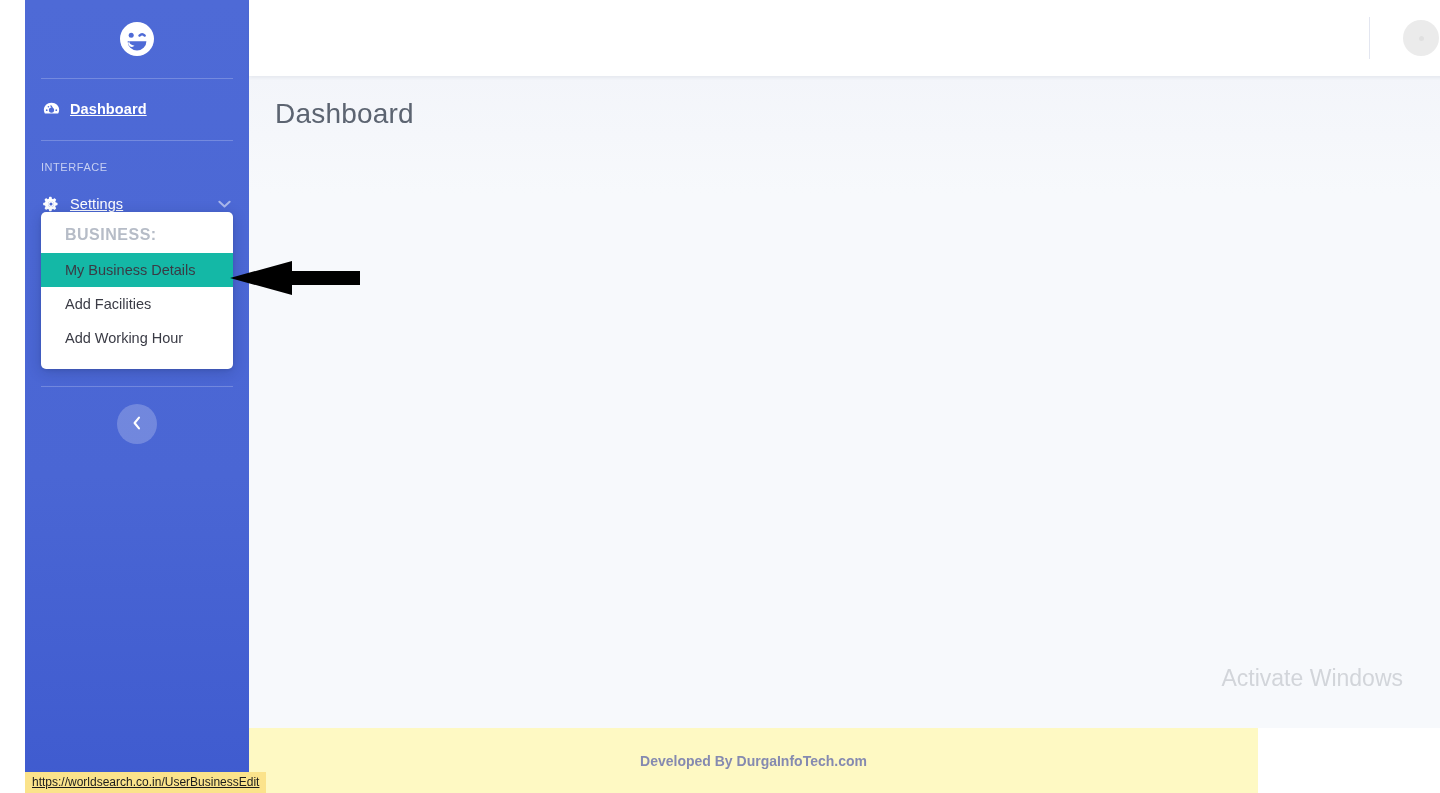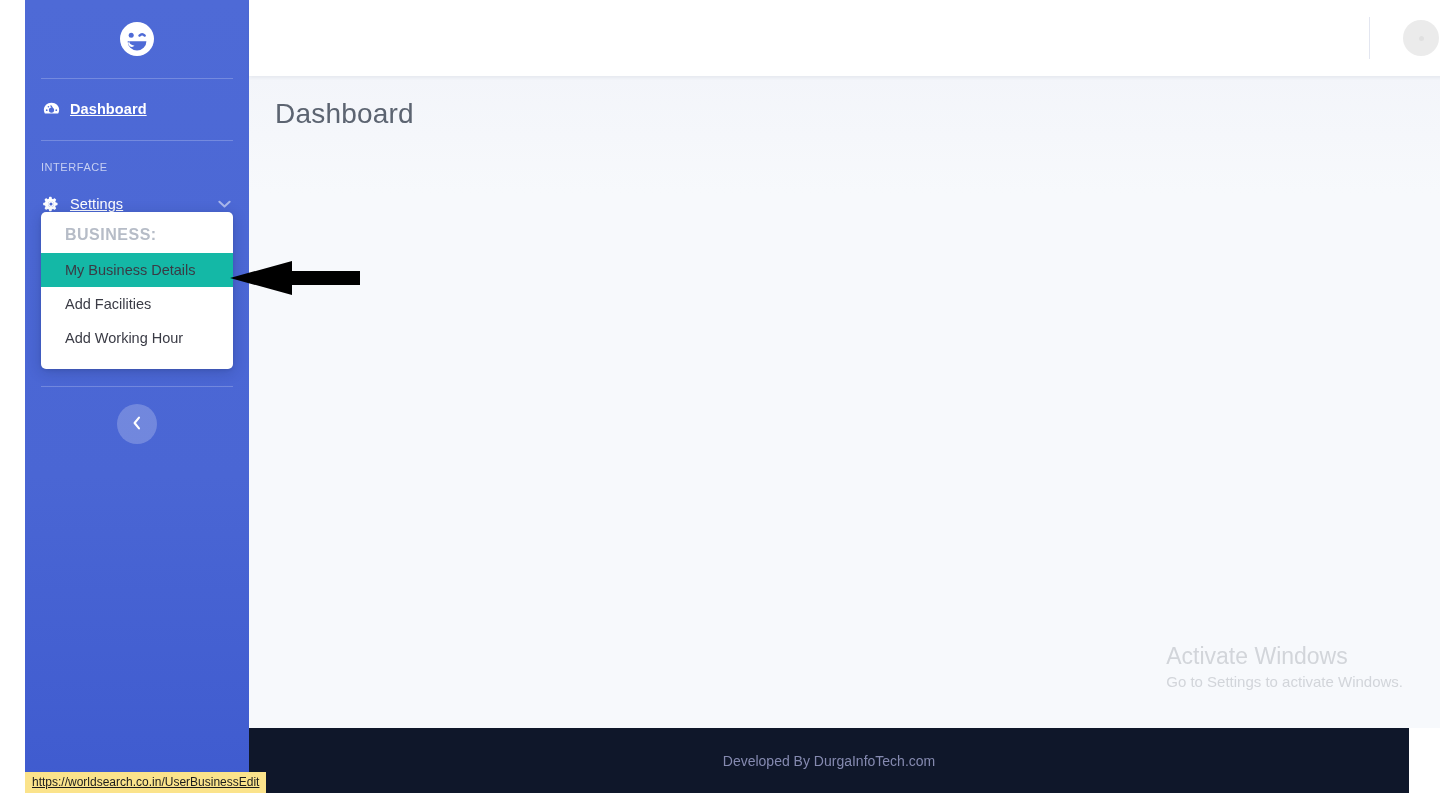--- a/index.html
+++ b/index.html
@@ -151,23 +151,23 @@
   #watermark {
     position:absolute; right:62px; bottom:35px;
     text-align:left; user-select:none;
   }
   #watermark .wm-title { font-size:23px; color:#d2d5da; line-height:1.25; font-weight:400; }
   #watermark .wm-sub   { font-size:15px; color:#d2d5da; line-height:1.5; font-weight:400; }
 
   
   #footer {
     position:absolute; left:224px; top:728px;
-    width:1160px; height:65px;
-    background:#0f172a;
-    display:flex; align-items:center; justify-content:center;
+    width:1009px; height:65px;
+    background:#fef9c3;
+    display:flex; align-items:center; justify-content:center;font-weight:bold;
   }
   #footer-text { font-size:14px; color:#858ab0; }
 
   
   #arrow-annotation {
     position:absolute; left:205px; top:258px;
     width:140px; height:40px;
     z-index:60; pointer-events:none;
   }
 
@@ -268,21 +268,20 @@
     <div id="avatar">
       <span class="dot"></span>
     </div>
   </header>
 
   <main id="content">
     <h1 id="page-title">Dashboard</h1>
 
     <div id="watermark">
       <div class="wm-title">Activate Windows</div>
-      <div class="wm-sub">Go to Settings to activate Windows.</div>
     </div>
   </main>
 
   <footer id="footer">
     <span id="footer-text">Developed By DurgaInfoTech.com</span>
   </footer>
 
   <div id="arrow-annotation">
     <svg width="140" height="40" viewBox="0 0 140 40" aria-hidden="true">
       <path d="M0 20 L62 3 L62 13 L130 13 L130 27 L62 27 L62 37 Z" fill="#000000"></path>

